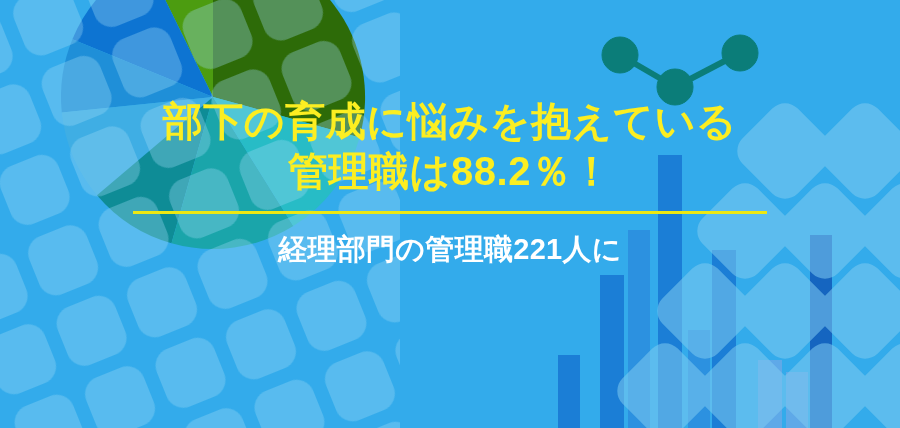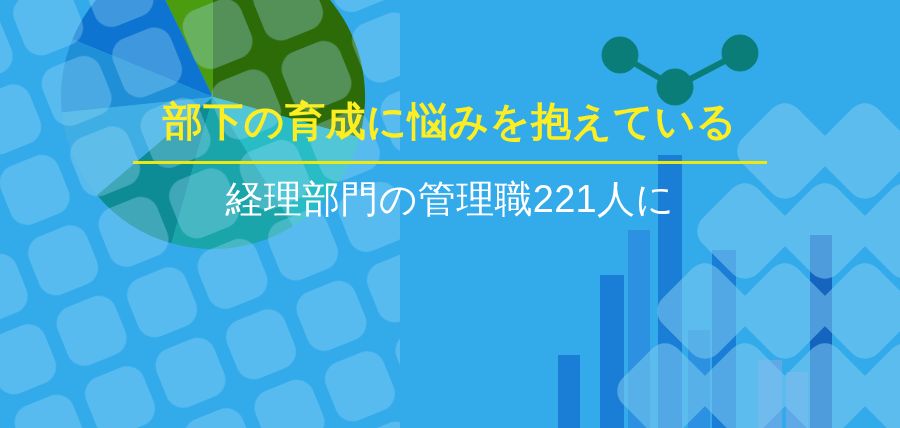--- a/index.html
+++ b/index.html
@@ -43,22 +43,22 @@
   }
   #divider {
     width: 634px;
     height: 3px;
     background: #EDE812;
     margin: 15px auto 13px auto;
   }
   .sub-line {
     display: block;
     color: #FFFFFF;
-    font-weight: 400;
-    font-size: 38px;
+    font-weight: 700;
+    font-size: 29px;
     line-height: 44px;
     letter-spacing: 0.3px;
     white-space: nowrap;
   }
 </style>
 </head>
 <body>
 
 <div id="banner">
 
@@ -135,17 +135,18 @@
           <circle cx="620" cy="55" r="18"></circle>
           <circle cx="675" cy="87" r="18"></circle>
           <circle cx="740" cy="53" r="18"></circle>
         </g>
       </g>
     </svg>
   </div>
 
   <div id="text-block">
     <span class="title-line">部下の育成に悩みを抱えている</span>
+    <span class="title-line">管理職は88.2％！</span>
     <div id="divider"></div>
     <span class="sub-line">経理部門の管理職221人に</span>
   </div>
 
 </div>
 
 </body></html>

